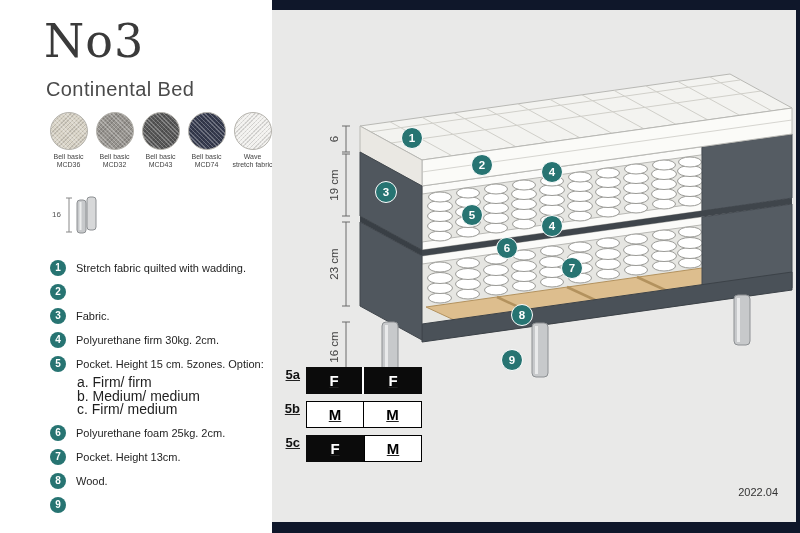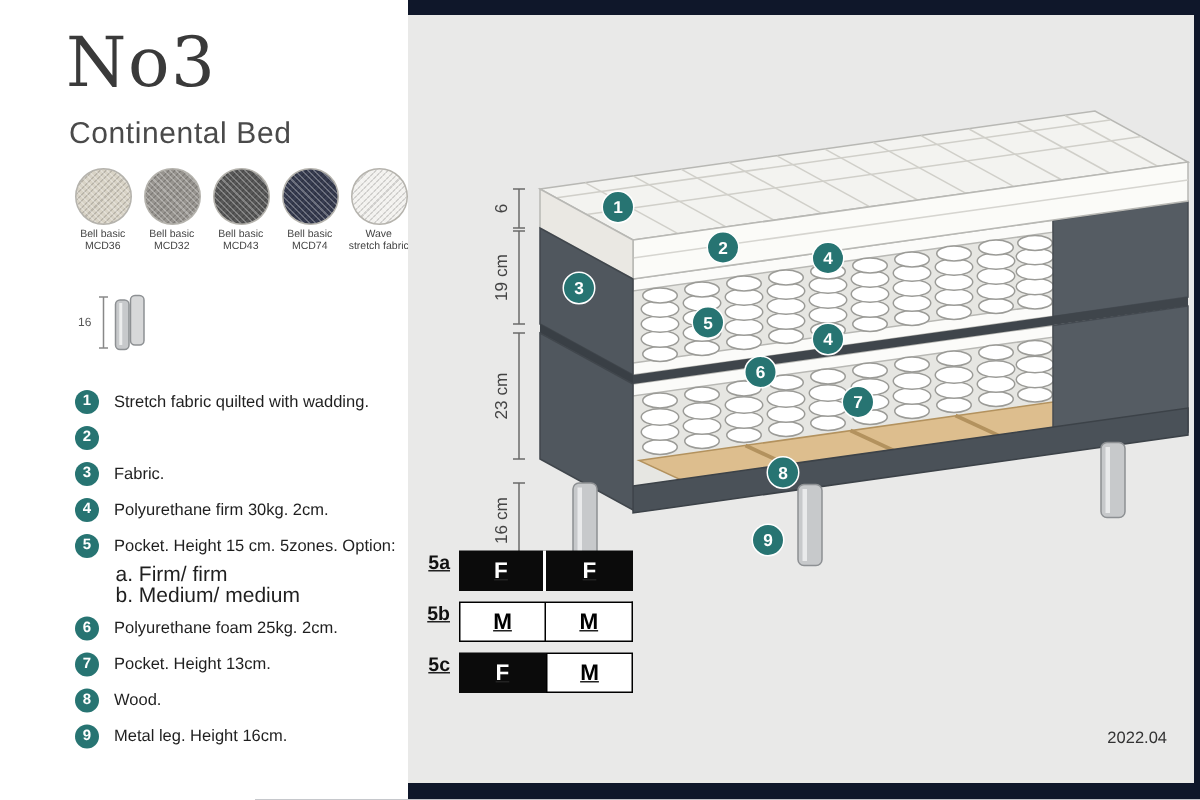--- a/index.html
+++ b/index.html
@@ -138,36 +138,36 @@
         <span class="legend-num">4</span>
         <span class="legend-text">Polyurethane firm 30kg. 2cm.</span>
       </div>
       <div class="legend-item">
         <span class="legend-num">5</span>
         <span class="legend-text">Pocket. Height 15 cm. 5zones. Option:</span>
       </div>
       <div class="legend-subs">
         <div class="legend-sub">a. Firm/ firm</div>
         <div class="legend-sub">b. Medium/ medium</div>
+        <div class="legend-sub">c. Firm/ medium</div>
       </div>
       <div class="legend-item">
         <span class="legend-num">6</span>
         <span class="legend-text">Polyurethane foam 25kg. 2cm.</span>
       </div>
       <div class="legend-item">
         <span class="legend-num">7</span>
         <span class="legend-text">Pocket. Height 13cm.</span>
       </div>
       <div class="legend-item">
         <span class="legend-num">8</span>
         <span class="legend-text">Wood.</span>
       </div>
       <div class="legend-item">
         <span class="legend-num">9</span>
-        <span class="legend-text">Metal leg. Height 16cm.</span>
       </div>
     </div>
   </div>
 
   <div class="diagram-panel">
 
     <svg class="diagram-svg" viewBox="0 0 524 512">
       <defs>
         <g id="coil-tall" class="coil">
           <ellipse cx="0" cy="44" rx="11.5" ry="5"></ellipse>

